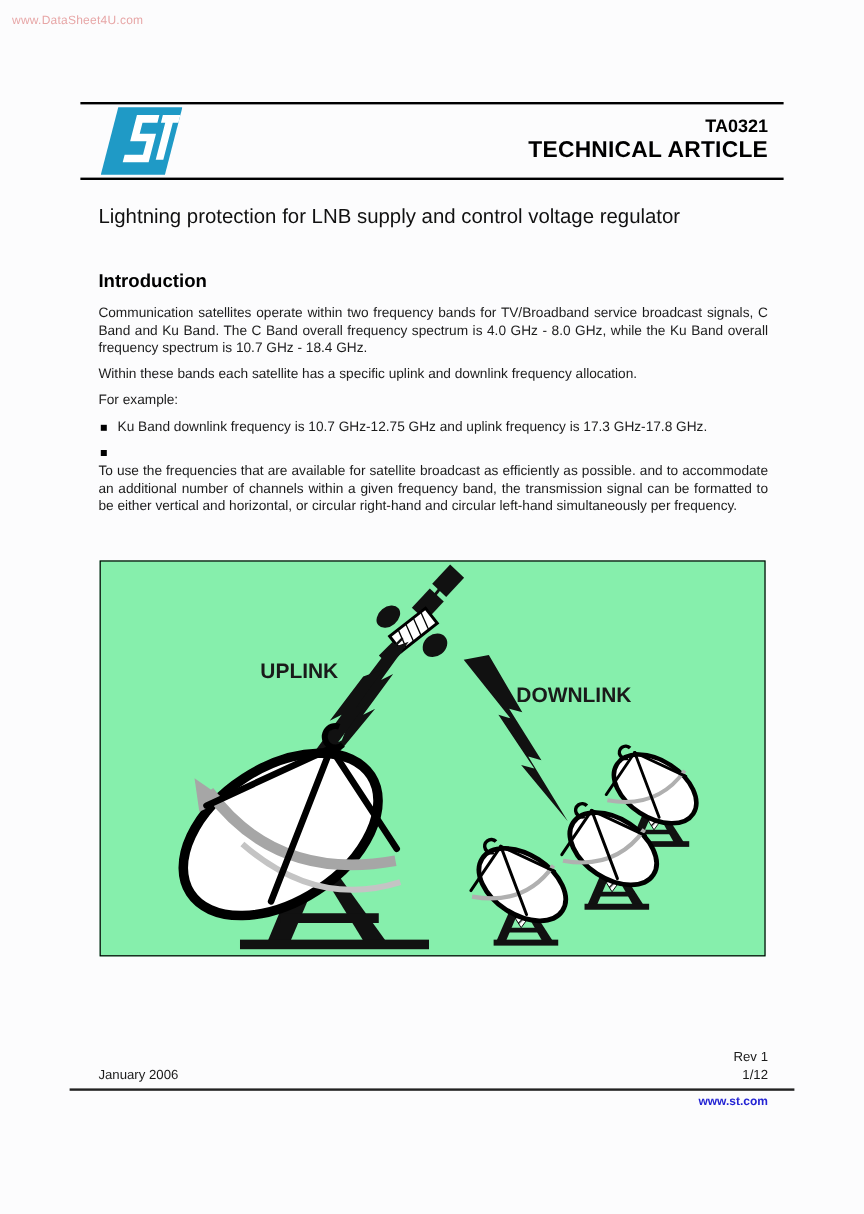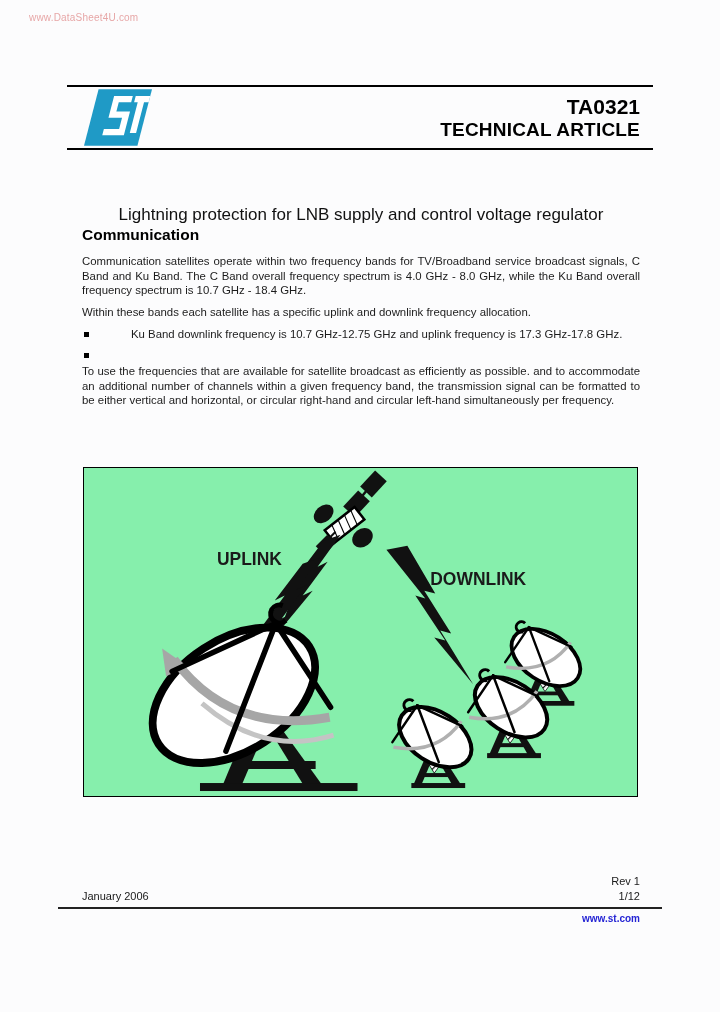--- a/index.html
+++ b/index.html
@@ -4,40 +4,40 @@
 <style>
   * { margin:0; padding:0; box-sizing:border-box; }
   html,body { background:#ffffff; }
   .page {
     position:relative; width:720px; height:1012px;
     background:#fcfcfd; overflow:hidden;
     font-family:"Liberation Sans", sans-serif; color:#1a1a1a;
   }
   .watermark {
     position:absolute; left:10px; top:12px;
-    font-size:10px; color:#e08a8a; opacity:.75; letter-spacing:.2px;margin-left:19px;
+    font-size:10px; color:#e08a8a; opacity:.75; letter-spacing:.2px;
   }
   .header {
     position:absolute; left:67px; top:85px; width:586px; height:65px;
     border-top:2px solid #000; border-bottom:2px solid #000;
     display:flex; align-items:center; justify-content:space-between;
   }
   .logo-wrap { margin-left:17px; line-height:0; }
   .htitles { text-align:right; padding-right:13px; line-height:1.12; color:#000; }
-  .doc-num  { font-size:21px; font-weight:bold; }
+  .doc-num  { font-size:15px; font-weight:bold; }
   .doc-type { font-size:19px; font-weight:bold; letter-spacing:.2px; }
   .title {
     position:absolute; left:82px; top:171px; width:558px;
-    text-align:center; font-size:17px; color:#111;margin-top:34px;
+    text-align:left; font-size:17px; color:#111;
   }
   .content { position:absolute; left:82px; top:226px; width:558px; }
   .content h2 { font-size:15.5px; color:#000; margin:0 0 10px 0; }
   .content p { font-size:11.4px; line-height:14.6px; margin:0 0 7.5px 0; color:#1c1c1c; }
   .content p.just { text-align:justify; }
-  .bullet { display:flex; margin:0 0 6px 0;gap:33px; }
+  .bullet { display:flex; margin:0 0 6px 0; }
   .sq { width:5px; height:5px; background:#000; margin:5px 9px 0 2px; flex:none; }
   .btext { font-size:11.4px; line-height:14.6px; color:#1c1c1c; }
   .figure {
     position:absolute; left:83px; top:467px; width:555px; height:330px;
     border:1.5px solid #000; background:#86efac;
   }
   .figure svg { display:block; }
   .figlabel { font-family:"Liberation Sans", sans-serif; font-weight:bold; fill:#1a1a1a; }
   .footer-date { position:absolute; left:82px; top:890px; font-size:11px; }
   .footer-rev  { position:absolute; right:80px; top:874px; font-size:11px; text-align:right; line-height:14.5px; }
@@ -67,23 +67,24 @@
     </div>
     <div class="htitles">
       <div class="doc-num">TA0321</div>
       <div class="doc-type">TECHNICAL ARTICLE</div>
     </div>
   </div>
 
   <div class="title">Lightning protection for LNB supply and control voltage regulator</div>
 
   <div class="content">
-    <h2>Communication</h2>
+    <h2>Introduction</h2>
     <p class="just">Communication satellites operate within two frequency bands for TV/Broadband service broadcast signals, C Band and Ku Band. The C Band overall frequency spectrum is 4.0 GHz - 8.0 GHz, while the Ku Band overall frequency spectrum is 10.7 GHz - 18.4 GHz.</p>
     <p>Within these bands each satellite has a specific uplink and downlink frequency allocation.</p>
+    <p>For example:</p>
     <div class="bullet">
       <span class="sq"></span>
       <span class="btext">Ku Band downlink frequency is 10.7 GHz-12.75 GHz and uplink frequency is 17.3 GHz-17.8 GHz.</span>
     </div>
     <div class="bullet">
       <span class="sq"></span>
     </div>
     <p class="just" style="margin-top:1.5px">To use the frequencies that are available for satellite broadcast as efficiently as possible. and to accommodate an additional number of channels within a given frequency band, the transmission signal can be formatted to be either vertical and horizontal, or circular right-hand and circular left-hand simultaneously per frequency.</p>
   </div>
 

